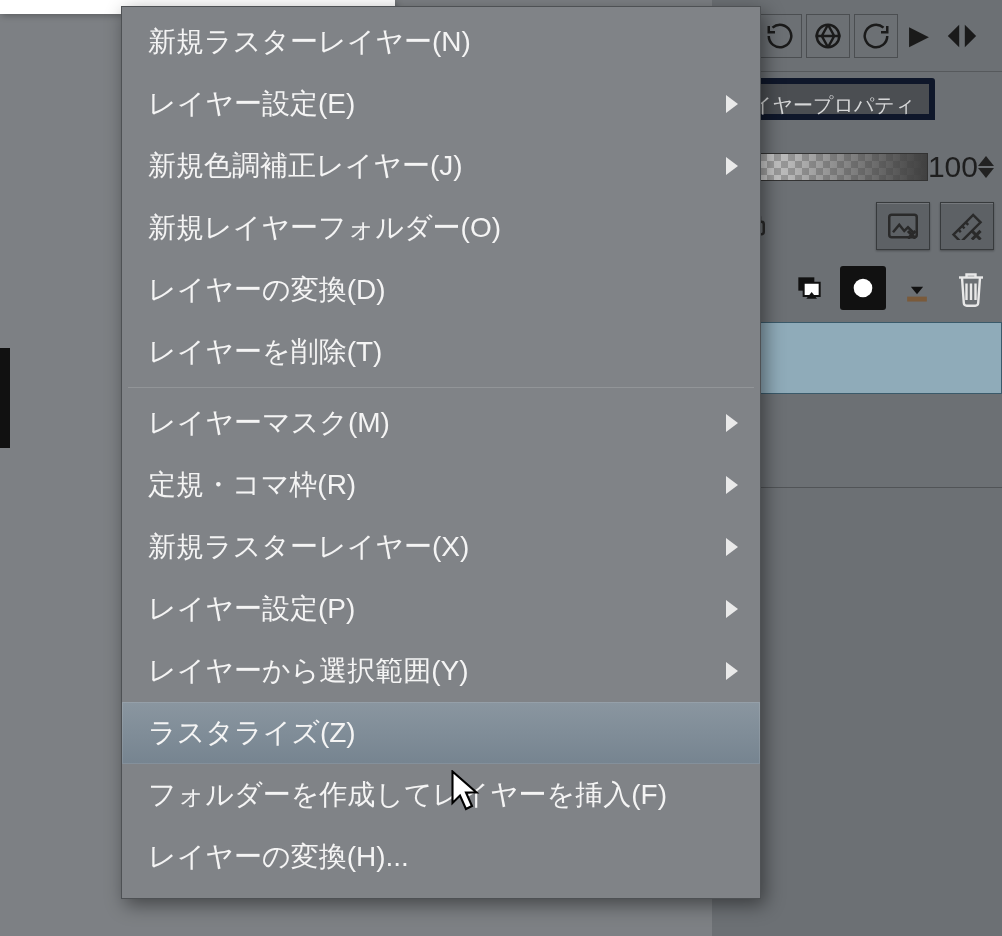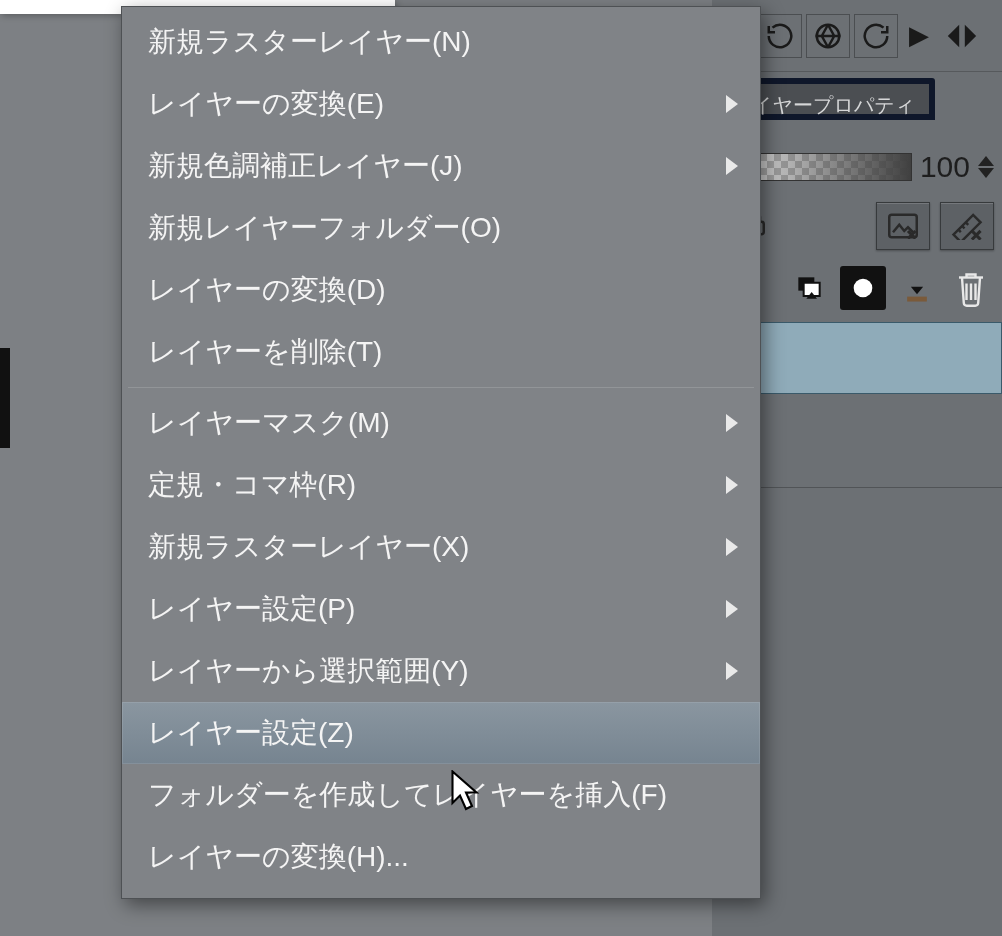--- a/index.html
+++ b/index.html
@@ -64,21 +64,21 @@
     color:#d6d7d8;
     border:6px solid #0f172a;
     padding:8px 14px;
     font-size:20px;
     border-radius:3px 3px 0 0;
   }
   .opacity-row {
     position: absolute;
     right: 8px; top: 142px;
     width: 270px; height: 50px;
-    display:flex; align-items:center; gap:8px;
+    display:flex; align-items:center; 
   }
   .opacity-track {
     flex:1; height:28px;
     background: repeating-conic-gradient(#bbb 0 25%, #eee 0 50%) 0 0/14px 14px;
     border:1px solid #333;
     position:relative;
   }
   .opacity-track::after{
     content:"";
     position:absolute; inset:0;
@@ -301,21 +301,21 @@
     <div>通常</div>
   </div>
   <div class="layer-area-below"></div>
 </div>
 
 <div class="context-menu">
   <div class="menu-item">
       <span>新規ラスターレイヤー(N)</span>
     </div>
   <div class="menu-item has-sub">
-      <span>レイヤーの変換(E)</span>
+      <span>レイヤー設定(E)</span>
     </div>
   <div class="menu-item has-sub">
       <span>新規色調補正レイヤー(J)</span>
     </div>
   <div class="menu-item">
       <span>新規レイヤーフォルダー(O)</span>
     </div>
   <div class="menu-item">
       <span>レイヤーの変換(D)</span>
     </div>
@@ -332,21 +332,21 @@
   <div class="menu-item has-sub">
       <span>新規ラスターレイヤー(X)</span>
     </div>
   <div class="menu-item has-sub">
       <span>レイヤー設定(P)</span>
     </div>
   <div class="menu-item has-sub">
       <span>レイヤーから選択範囲(Y)</span>
     </div>
   <div class="menu-item highlight">
-      <span>レイヤー設定(Z)</span>
+      <span>ラスタライズ(Z)</span>
     </div>
   <div class="menu-item">
       <span>フォルダーを作成してレイヤーを挿入(F)</span>
     </div>
   <div class="menu-item">
       <span>レイヤーの変換(H)...</span>
     </div>
 </div>
 
 <svg class="cursor" width="32" height="42" viewBox="0 0 20 28">

